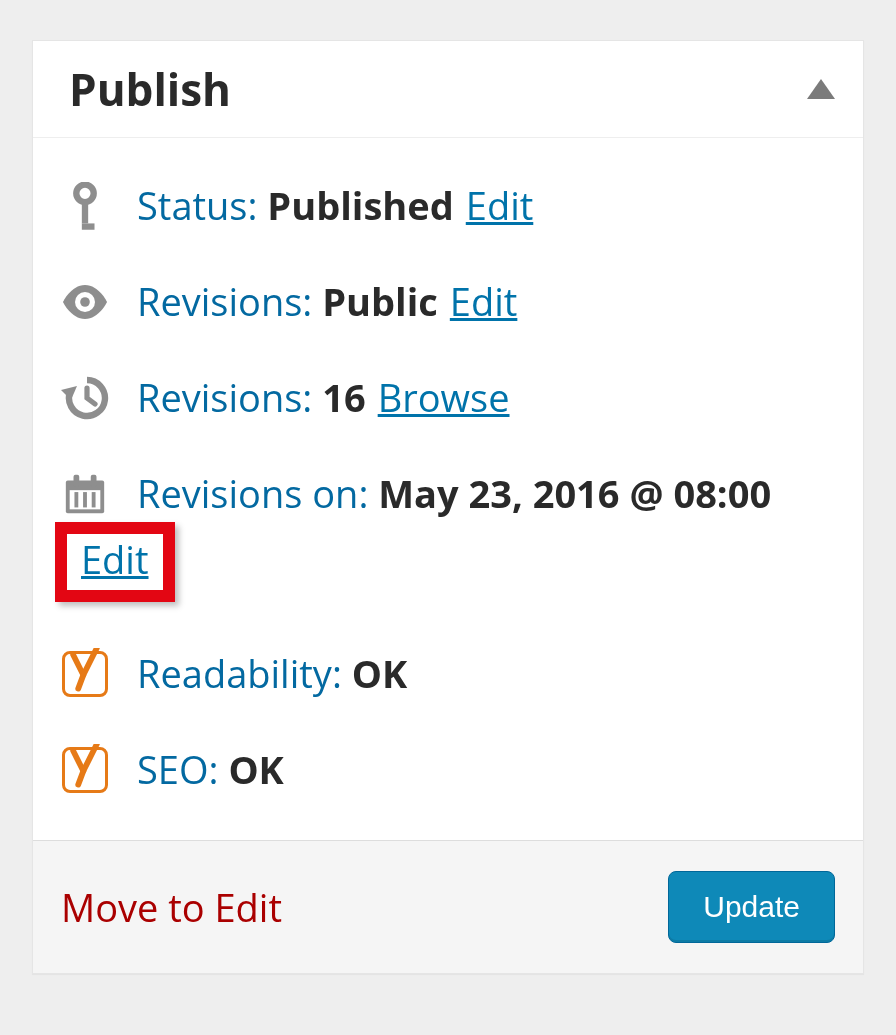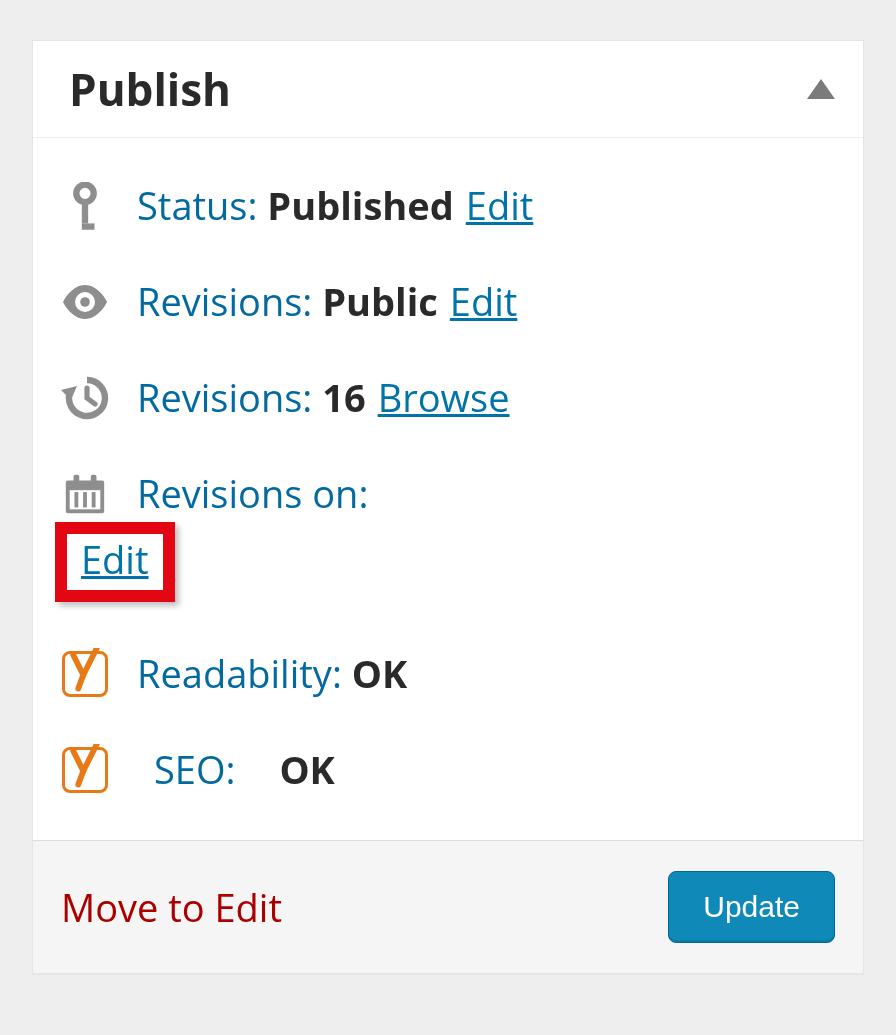--- a/index.html
+++ b/index.html
@@ -46,21 +46,21 @@
   }
   .line {
     display: flex;
     align-items: center;
     flex-wrap: wrap;
     font-size: 38px;
     color: #4a4a4a;
     margin-bottom: 48px;
     line-height: 1.25;
   }
-  .line:last-child { margin-bottom: 22px; gap: 17px; }
+  .line:last-child { margin-bottom: 22px; }
   .icon {
     width: 48px;
     height: 48px;
     margin-right: 28px;
     display: inline-flex;
     align-items: center;
     justify-content: center;
     flex-shrink: 0;
   }
   .icon svg { display: block; }
@@ -180,20 +180,21 @@
             <rect x="4" y="10" width="16" height="10" fill="#ffffff"></rect>
             <rect x="6" y="2" width="3" height="6" rx="1" fill="#8e8e8e"></rect>
             <rect x="15" y="2" width="3" height="6" rx="1" fill="#8e8e8e"></rect>
             <rect x="6.5" y="11" width="2" height="8" fill="#8e8e8e"></rect>
             <rect x="11" y="11" width="2" height="8" fill="#8e8e8e"></rect>
             <rect x="15.5" y="11" width="2" height="8" fill="#8e8e8e"></rect>
           </svg>
         </span>
         <span class="label">Revisions on:</span>
         <span class="sep"> </span>
+        <span class="value">May 23, 2016 @ 08:00</span>
         <span style="flex-basis:100%;height:0"></span>
         <span class="highlight-box">
           <a class="link">Edit</a>
         </span>
       </div>
 
       <div class="line">
         <span class="icon">
           <span class="yoast-icon">
             <svg width="34" height="44" viewBox="0 0 20 26">

